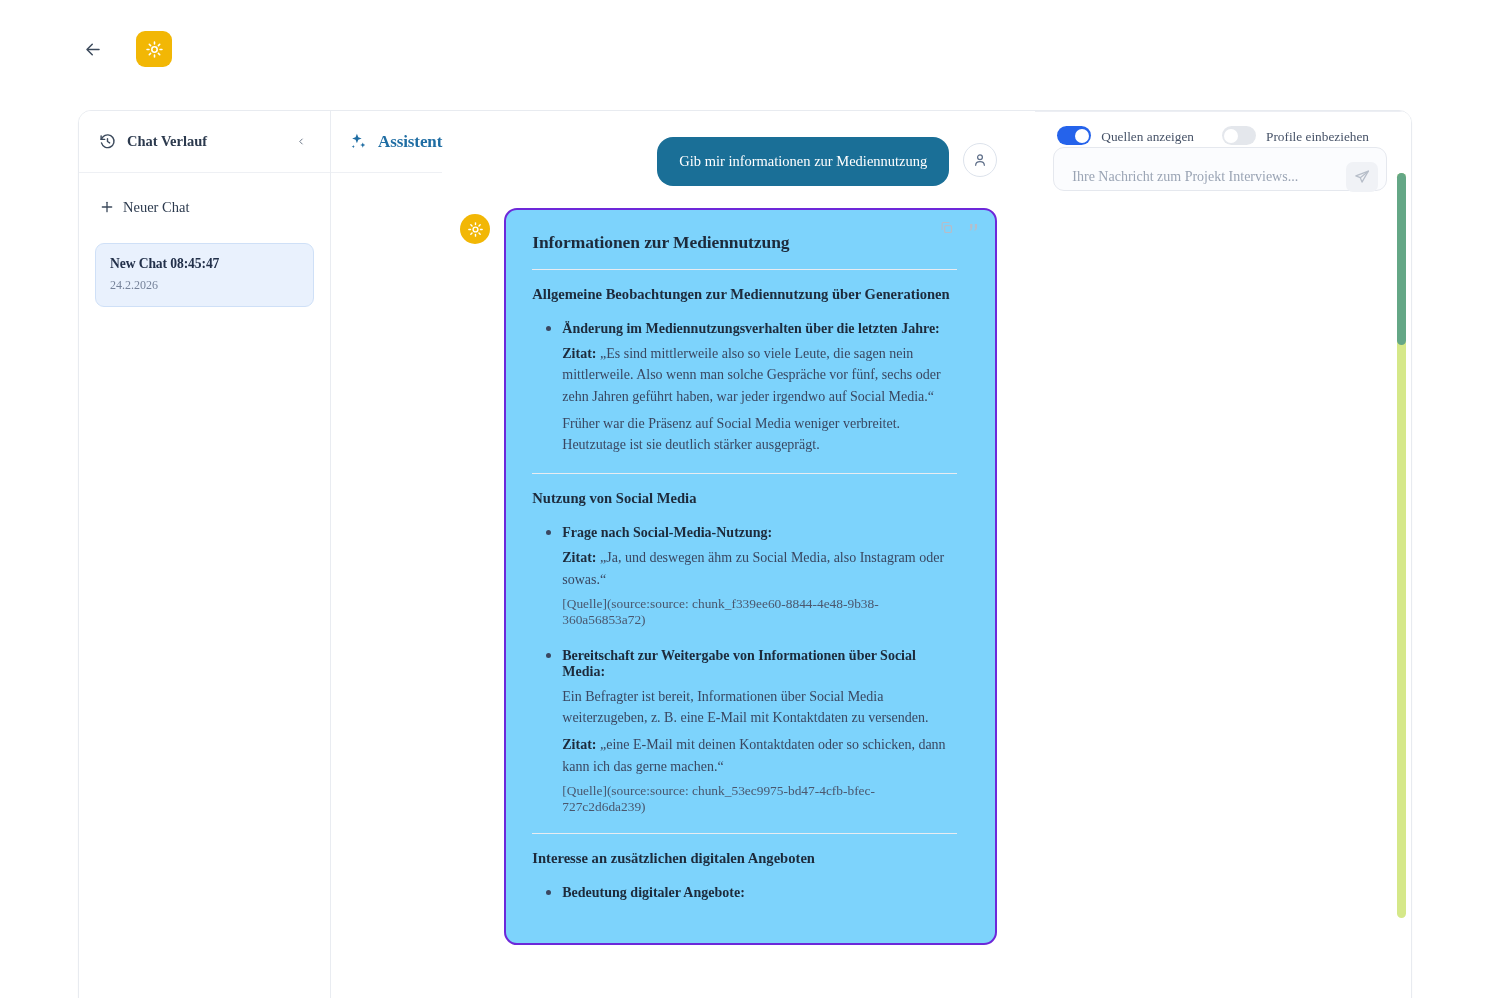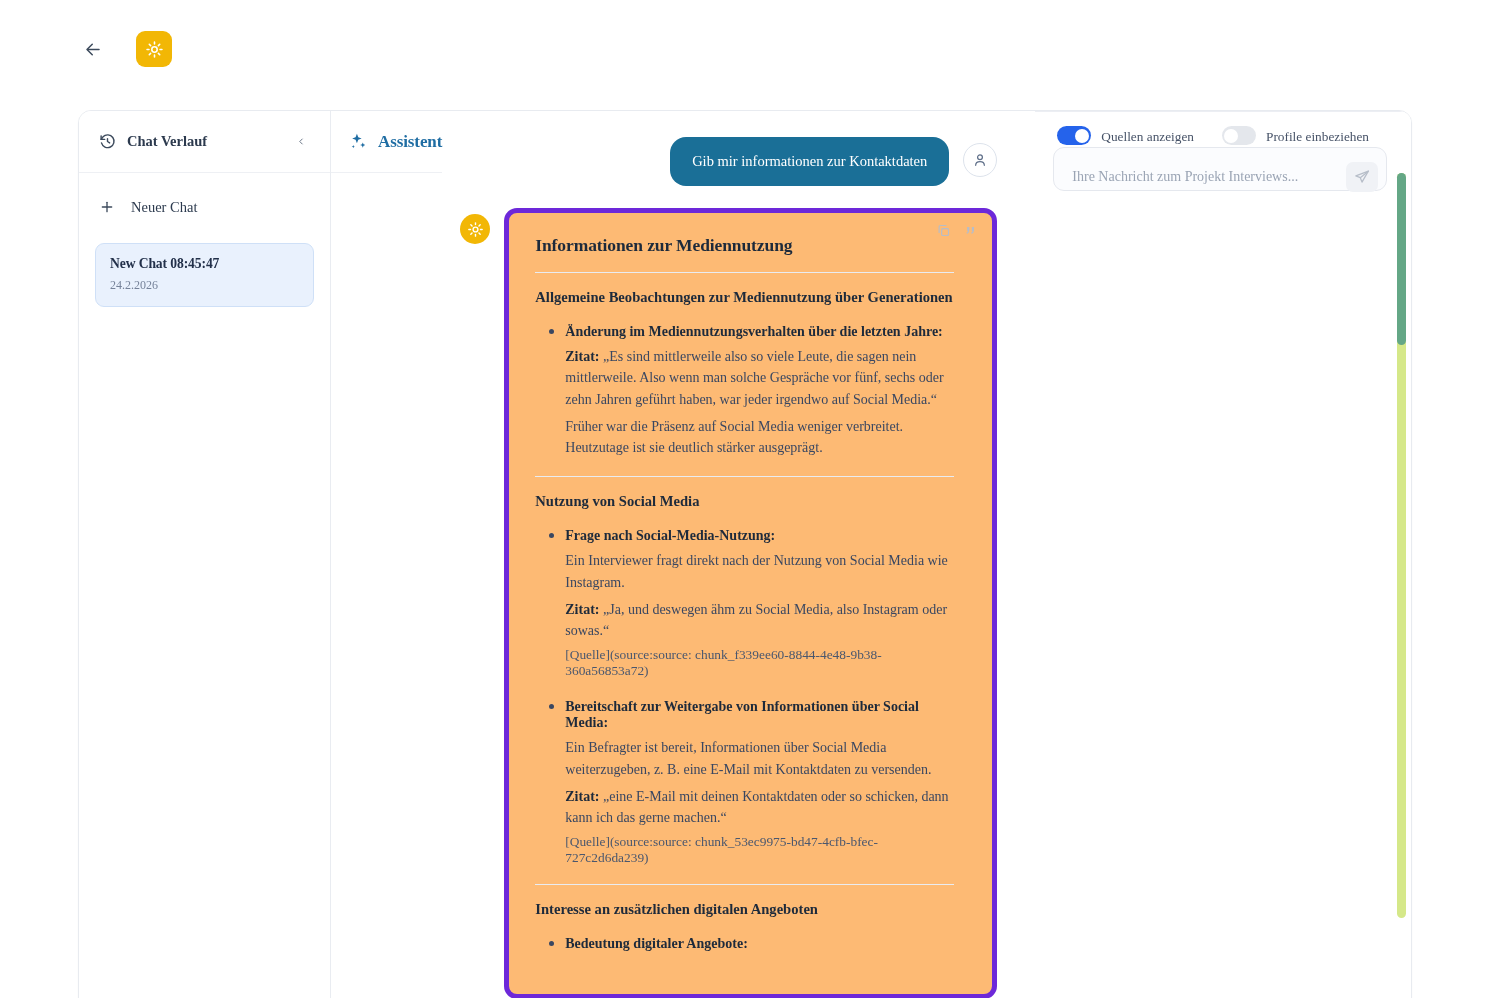--- a/index.html
+++ b/index.html
@@ -91,21 +91,21 @@
     flex: 1;
   }
   .collapse-btn {
     width: 22px; height: 22px;
     display: flex; align-items: center; justify-content: center;
     color: #5e6b7e; cursor: pointer;
     background: none; border: none;
   }
   .new-chat {
     display: flex; align-items: center;
-    gap: 16px;
+    gap: 8px;
     height: 52px;
     padding: 0 20px;
     font-size: 14.5px;
     color: #2c3a4e;
     cursor: pointer;
     margin-top: 8px;
   }
   .chat-list { padding: 10px 16px 0 16px; }
   .chat-item {
     border: 1px solid #cfe0f7;
@@ -182,22 +182,22 @@
   .avatar-bot {
     width: 30px; height: 30px; flex: 0 0 30px;
     border-radius: 50%;
     background: #f2b705;
     display: flex; align-items: center; justify-content: center;
     margin-top: 6px;
   }
   .bubble-bot {
     flex: 1;
     min-width: 0;
-    background: #fdba74;
-    border: 5px solid #6d28d9;
+    background: #7dd3fc;
+    border: 2px solid #6d28d9;
     border-radius: 13px;
     padding: 22px 38px 24px 26px;
     position: relative;
   }
   .bot-actions {
     position: absolute;
     top: 10px; right: 14px;
     display: flex; gap: 12px;
     color: #b6bdc9;
   }
@@ -366,21 +366,21 @@
         <path d="M10 2.2l1.7 4.3 4.3 1.7-4.3 1.7L10 14.2 8.3 9.9 4 8.2l4.3-1.7z"></path>
         <path d="M17.4 13.2l.95 2.35 2.35.95-2.35.95-.95 2.35-.95-2.35-2.35-.95 2.35-.95z"></path>
         <path d="M5.4 16.4l.6 1.5 1.5.6-1.5.6-.6 1.5-.6-1.5-1.5-.6 1.5-.6z"></path>
       </svg>
       <span class="label">Assistent</span>
     </div>
 
     <div class="convo">
 
       <div class="msg-user-row">
-        <div class="bubble-user">Gib mir informationen zur Kontaktdaten</div>
+        <div class="bubble-user">Gib mir informationen zur Mediennutzung</div>
         <div class="avatar-user">
           <svg width="16" height="16" viewBox="0 0 24 24" fill="none" stroke="currentColor" stroke-width="1.9" stroke-linecap="round">
             <circle cx="12" cy="8" r="3.6"></circle>
             <path d="M5.5 20c0-3.3 2.9-5.6 6.5-5.6s6.5 2.3 6.5 5.6"></path>
           </svg>
         </div>
       </div>
 
       <div class="msg-bot-row">
         <div class="avatar-bot">
@@ -427,21 +427,20 @@
               </div>
               <div class="li-line">Früher war die Präsenz auf Social Media weniger verbreitet. Heutzutage ist sie deutlich stärker ausgeprägt.</div>
             </li>
           </ul>
 
           <hr class="bot-hr">
           <h3 class="bot-h2">Nutzung von Social Media</h3>
           <ul class="bot-ul">
             <li>
               <span class="li-title">Frage nach Social-Media-Nutzung:</span>
-              <div class="li-line">Ein Interviewer fragt direkt nach der Nutzung von Social Media wie Instagram.</div>
               <div class="li-line">
                 <b>Zitat:</b>
                 <span>„Ja, und deswegen ähm zu Social Media, also Instagram oder sowas.“</span>
               </div>
               <div class="li-src">[Quelle](source:source: chunk_f339ee60-8844-4e48-9b38-360a56853a72)</div>
             </li>
             <li>
               <span class="li-title">Bereitschaft zur Weitergabe von Informationen über Social Media:</span>
               <div class="li-line">Ein Befragter ist bereit, Informationen über Social Media weiterzugeben, z. B. eine E-Mail mit Kontaktdaten zu versenden.</div>
               <div class="li-line">

